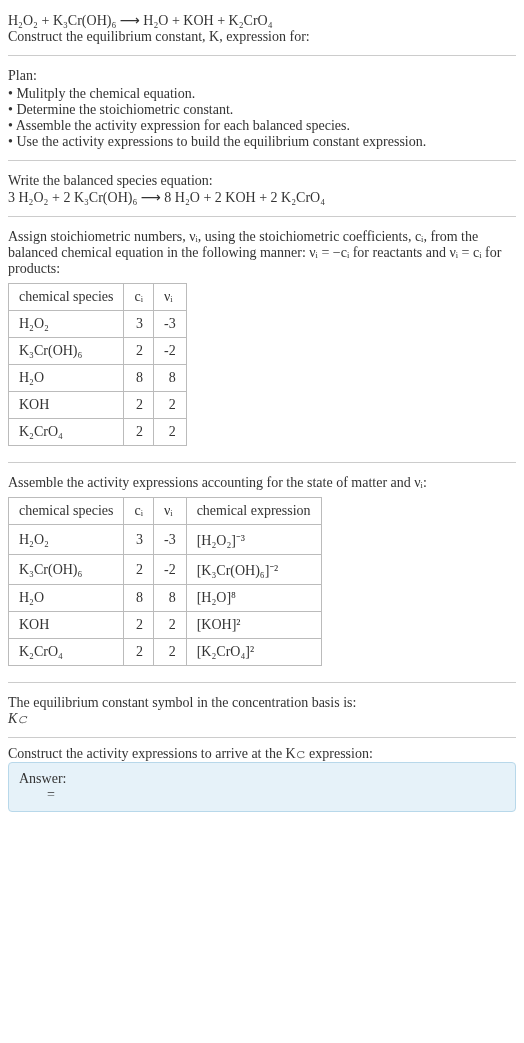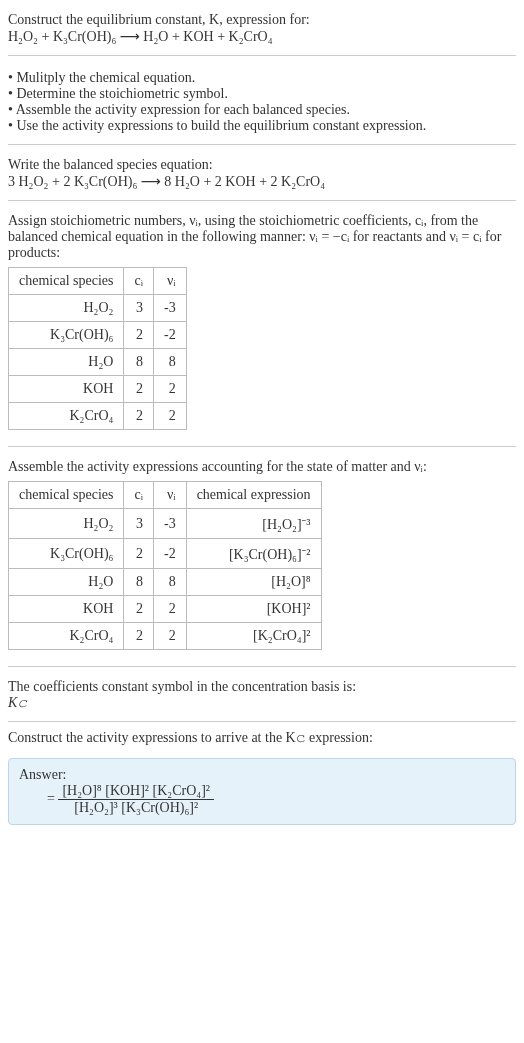--- a/index.html
+++ b/index.html
@@ -27,32 +27,32 @@
     .plan-list li::before {
       content: "• ";
     }
     table {
       border-collapse: collapse;
       margin: 6px 0;
     }
     th, td {
       border: 1px solid #bbb;
       padding: 5px 10px;
-      text-align: right;
+      text-align: left;
       font-weight: normal;
     }
     td.num {
       text-align: right;
     }
     .answer-box {
       background: #e6f2f9;
       border: 1px solid #b8d8ea;
       border-radius: 4px;
       padding: 8px 10px;
-      margin-top: 12px;
+      margin-top: 0;
     }
     .indent {
       padding-left: 28px;
     }
     .frac {
       display: inline-block;
       vertical-align: middle;
       text-align: center;
     }
     .frac .num {
@@ -65,28 +65,29 @@
       padding: 0 4px;
     }
     .ital {
       font-style: italic;
     }
   </style>
 </head>
 <body>
 
 <div class="section">
+  <div>H₂O₂ + K₃Cr(OH)₆ ⟶ H₂O + KOH + K₂CrO₄</div>
   <div>Construct the equilibrium constant, K, expression for:</div>
-  <div>H₂O₂ + K₃Cr(OH)₆ ⟶ H₂O + KOH + K₂CrO₄</div>
 </div>
 
 <div class="section">
+  <div>Plan:</div>
   <ul class="plan-list">
     <li>Mulitply the chemical equation.</li>
-    <li>Determine the stoichiometric symbol.</li>
+    <li>Determine the stoichiometric constant.</li>
     <li>Assemble the activity expression for each balanced species.</li>
     <li>Use the activity expressions to build the equilibrium constant expression.</li>
   </ul>
 </div>
 
 <div class="section">
   <div>Write the balanced species equation:</div>
   <div>3 H₂O₂ + 2 K₃Cr(OH)₆ ⟶ 8 H₂O + 2 KOH + 2 K₂CrO₄</div>
 </div>
 
@@ -166,29 +167,25 @@
       <td>K₂CrO₄</td>
       <td class="num">2</td>
       <td class="num">2</td>
       <td>[K₂CrO₄]²</td>
     </tr>
   </tbody>
     </table>
 </div>
 
 <div class="section">
-  <div>The coefficients constant symbol in the concentration basis is:</div>
+  <div>The equilibrium constant symbol in the concentration basis is:</div>
   <div class="ital">K𝚌</div>
 </div>
 
 <div>
   <div>Construct the activity expressions to arrive at the K𝚌 expression:</div>
   <div class="answer-box">
     <div>Answer:</div>
     <div class="indent">
       <span>=</span>
-      <span class="frac">
-        <span class="num">[H₂O]⁸ [KOH]² [K₂CrO₄]²</span>
-        <span class="den">[H₂O₂]³ [K₃Cr(OH)₆]²</span>
-      </span>
     </div>
   </div>
 </div>
 
 </body></html>

